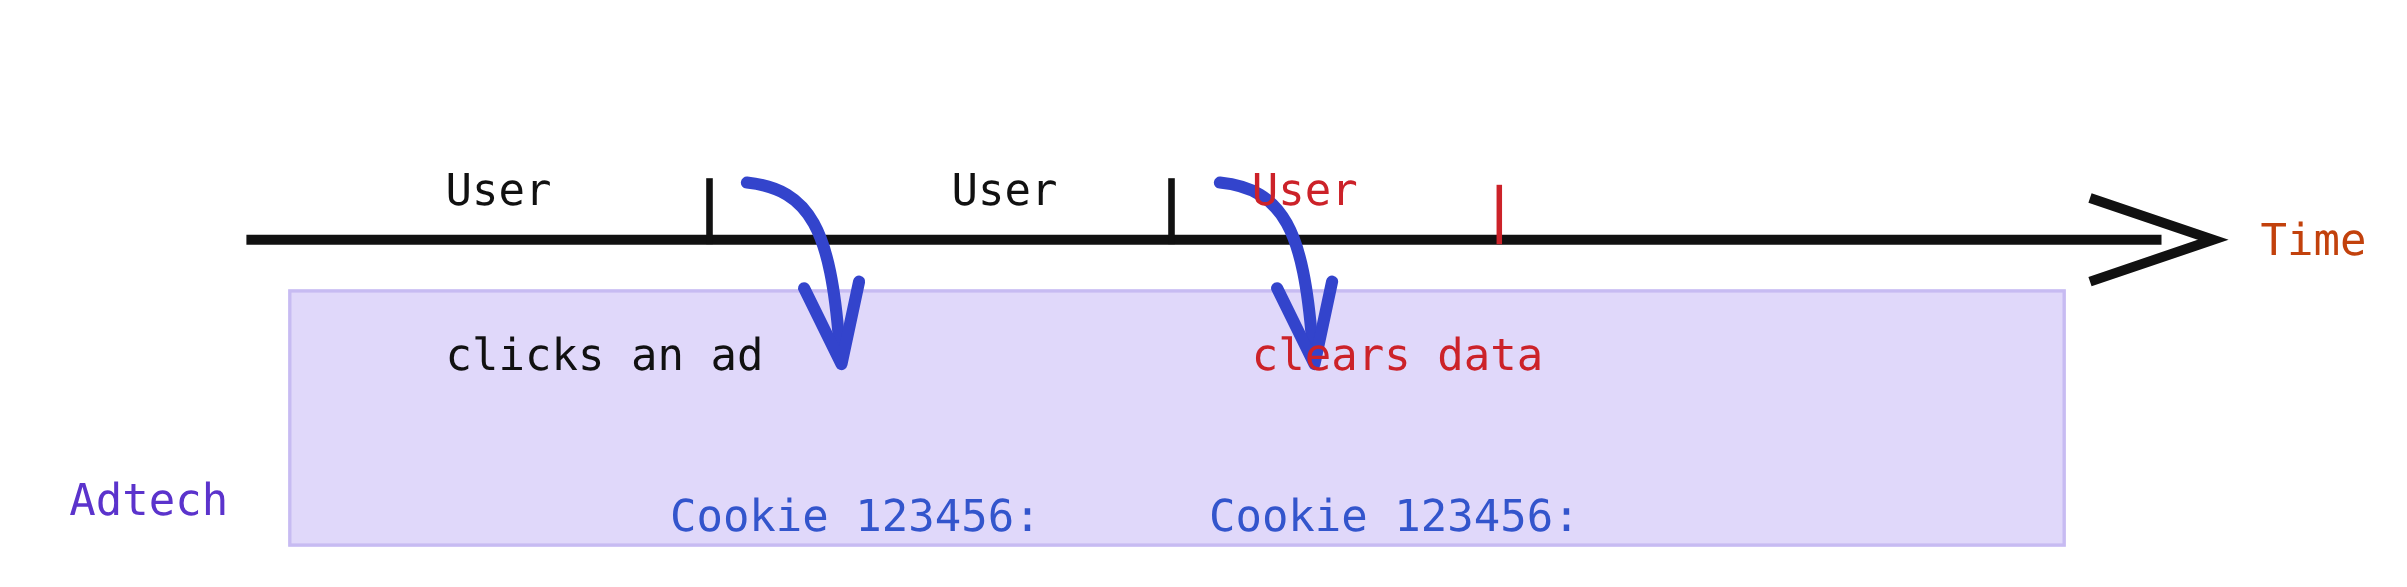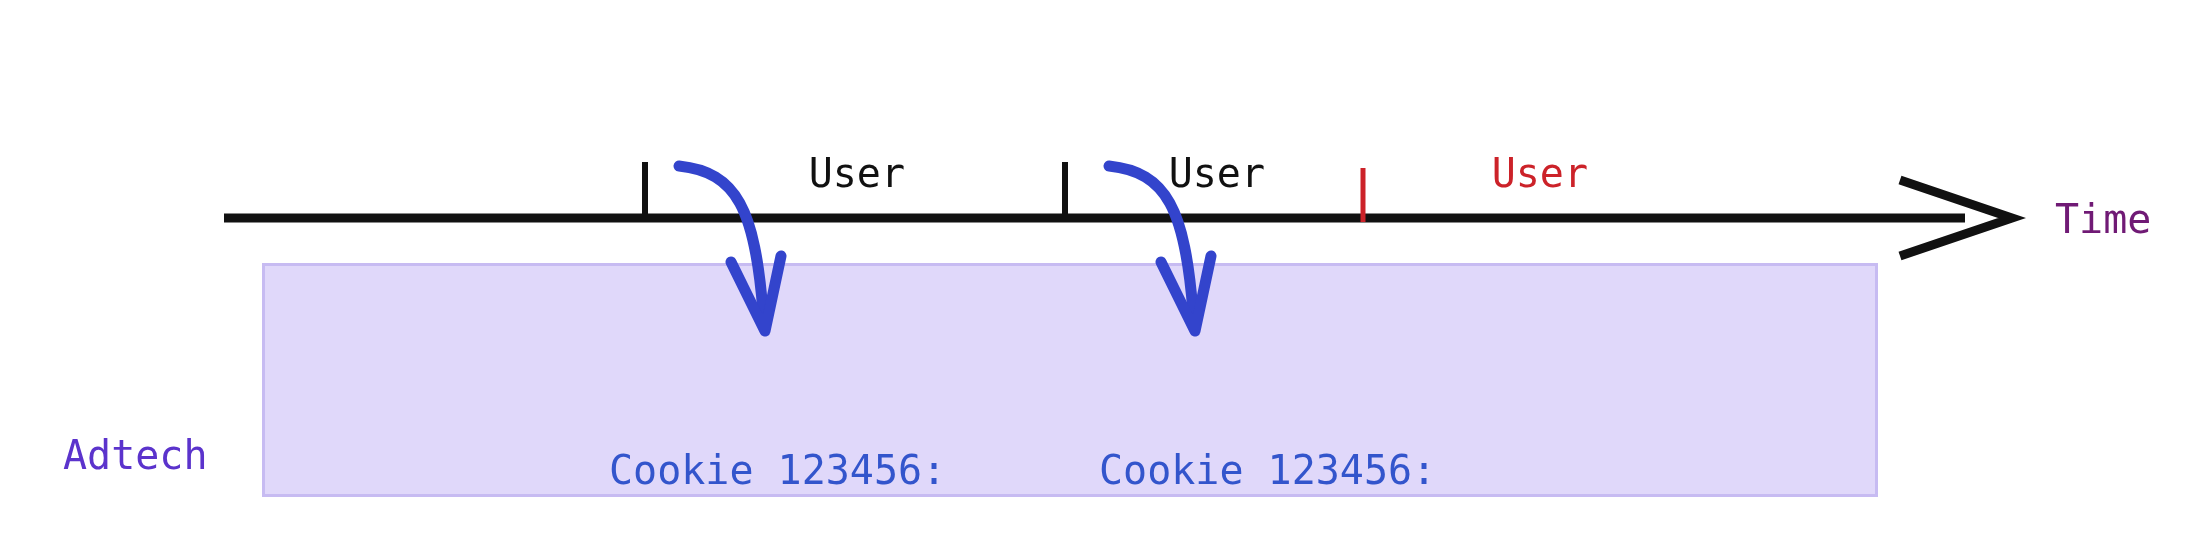--- a/index.html
+++ b/index.html
@@ -22,36 +22,36 @@
   }
   svg.layer {
     position: absolute;
     left: 0; top: 0;
     width: 2188px;
     height: 534px;
     overflow: visible;
   }
   .evt-label {
     position: absolute;
-    text-align: right;
+    text-align: left;
     font-family: "DejaVu Sans Mono", "Liberation Mono", monospace;
     font-size: 40px;
     line-height: 50px;
     font-weight: 400;
     white-space: pre;
     letter-spacing: 0px;
   }
   .evt-label.black { color: #111111; }
   .evt-label.red   { color: #cc2229; }
   .time-label {
     position: absolute;
     font-family: "DejaVu Sans Mono", "Liberation Mono", monospace;
     font-size: 40px;
     line-height: 46px;
-    color: #701a75;
+    color: #c2410c;
     white-space: pre;
   }
   .server-label {
     position: absolute;
     font-family: "DejaVu Sans Mono", "Liberation Mono", monospace;
     font-size: 40px;
     line-height: 50px;
     color: #5b33cc;
     white-space: pre;
     text-align: left;
@@ -93,28 +93,30 @@
 
     <path d="M 679 166 C 737 172, 755 210, 763 312" fill="none" stroke="#3344cc" stroke-width="11" stroke-linecap="round"></path>
     <polyline points="731,262 765,331 781,256" fill="none" stroke="#3344cc" stroke-width="11" stroke-linecap="round" stroke-linejoin="round"></polyline>
 
     <path d="M 1109 166 C 1167 172, 1185 210, 1193 312" fill="none" stroke="#3344cc" stroke-width="11" stroke-linecap="round"></path>
     <polyline points="1161,262 1195,331 1211,256" fill="none" stroke="#3344cc" stroke-width="11" stroke-linecap="round" stroke-linejoin="round"></polyline>
   </svg>
 
   <div class="evt-label black" style="left:405px; top:48px; width:500px;">
     <div>User</div>
+    <div>clicks an ad</div>
   </div>
 
   <div class="evt-label black" style="left:865px; top:48px; width:400px;">
     <div>User</div>
   </div>
 
   <div class="evt-label red" style="left:1138px; top:48px; width:450px;">
     <div>User</div>
+    <div>clears data</div>
   </div>
 
   <div class="time-label" style="left:2055px; top:196px;">Time</div>
 
   <div class="server-label" style="left:63px; top:330px; width:220px;">
     <div>Adtech</div>
     
   </div>
 
   <div class="cookie-label" style="left:609px; top:345px; width:500px;">

